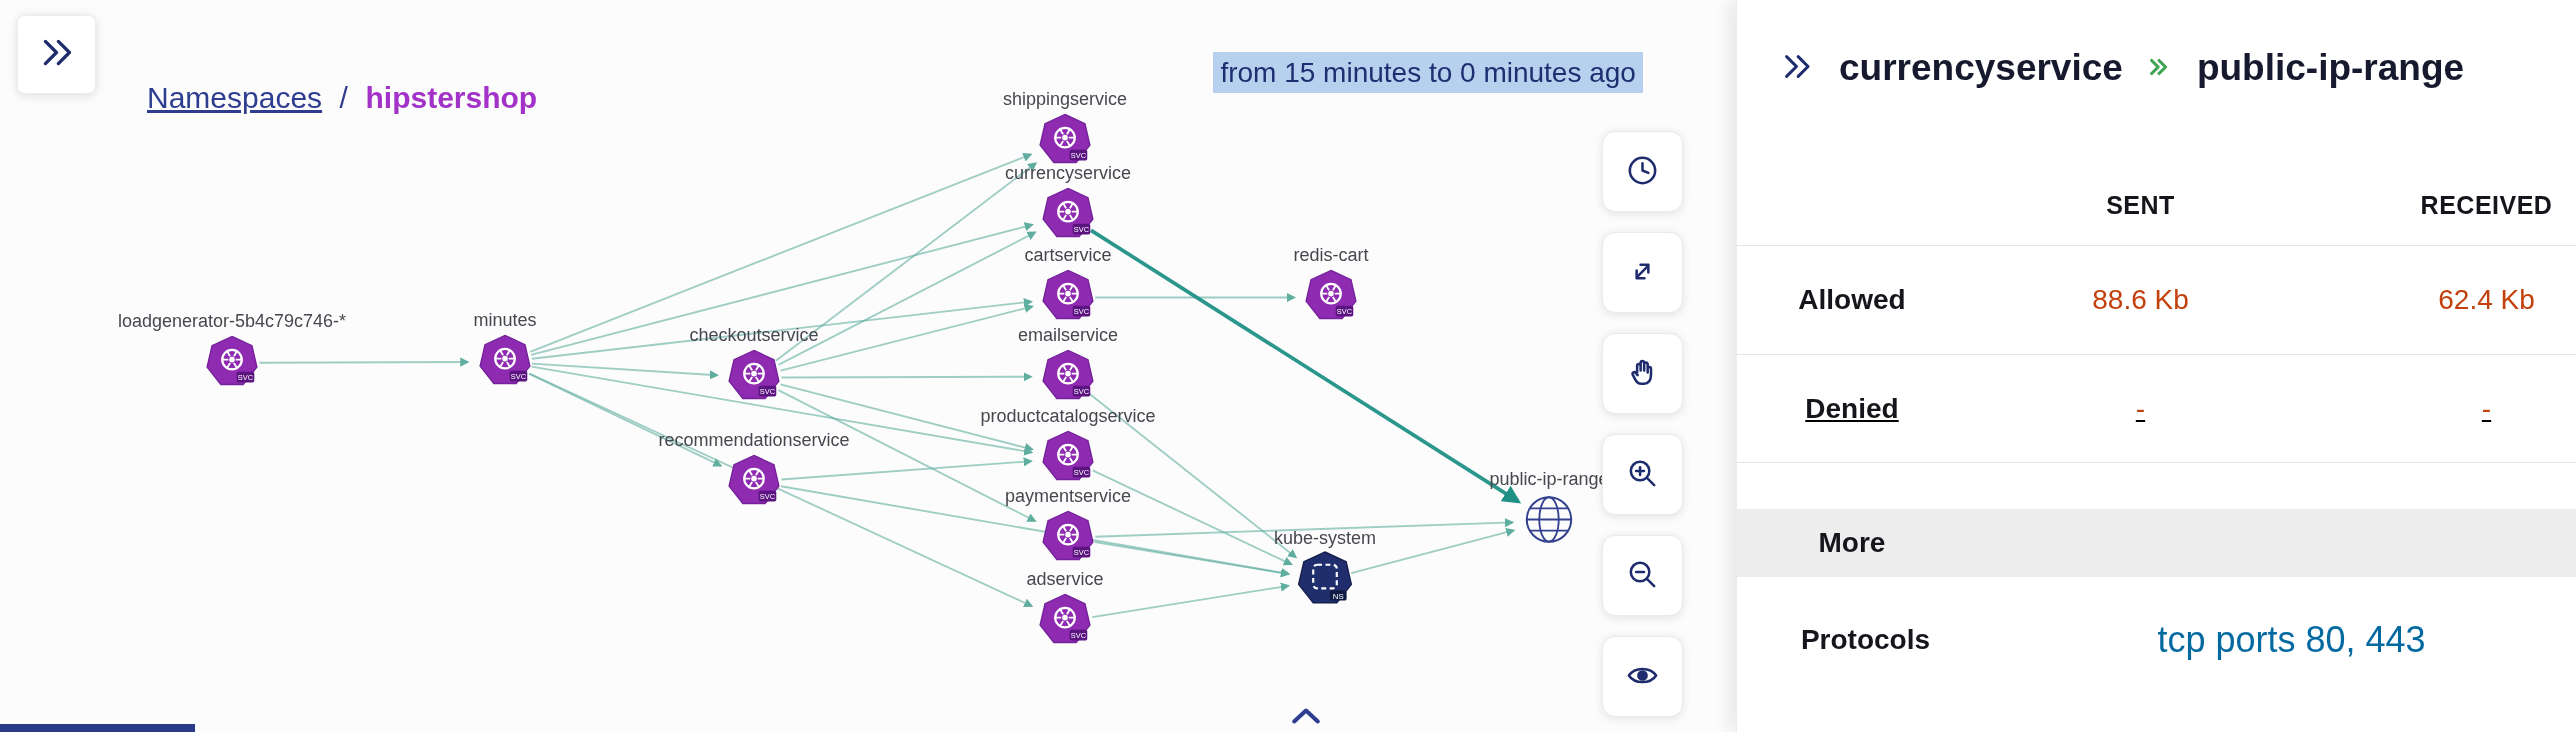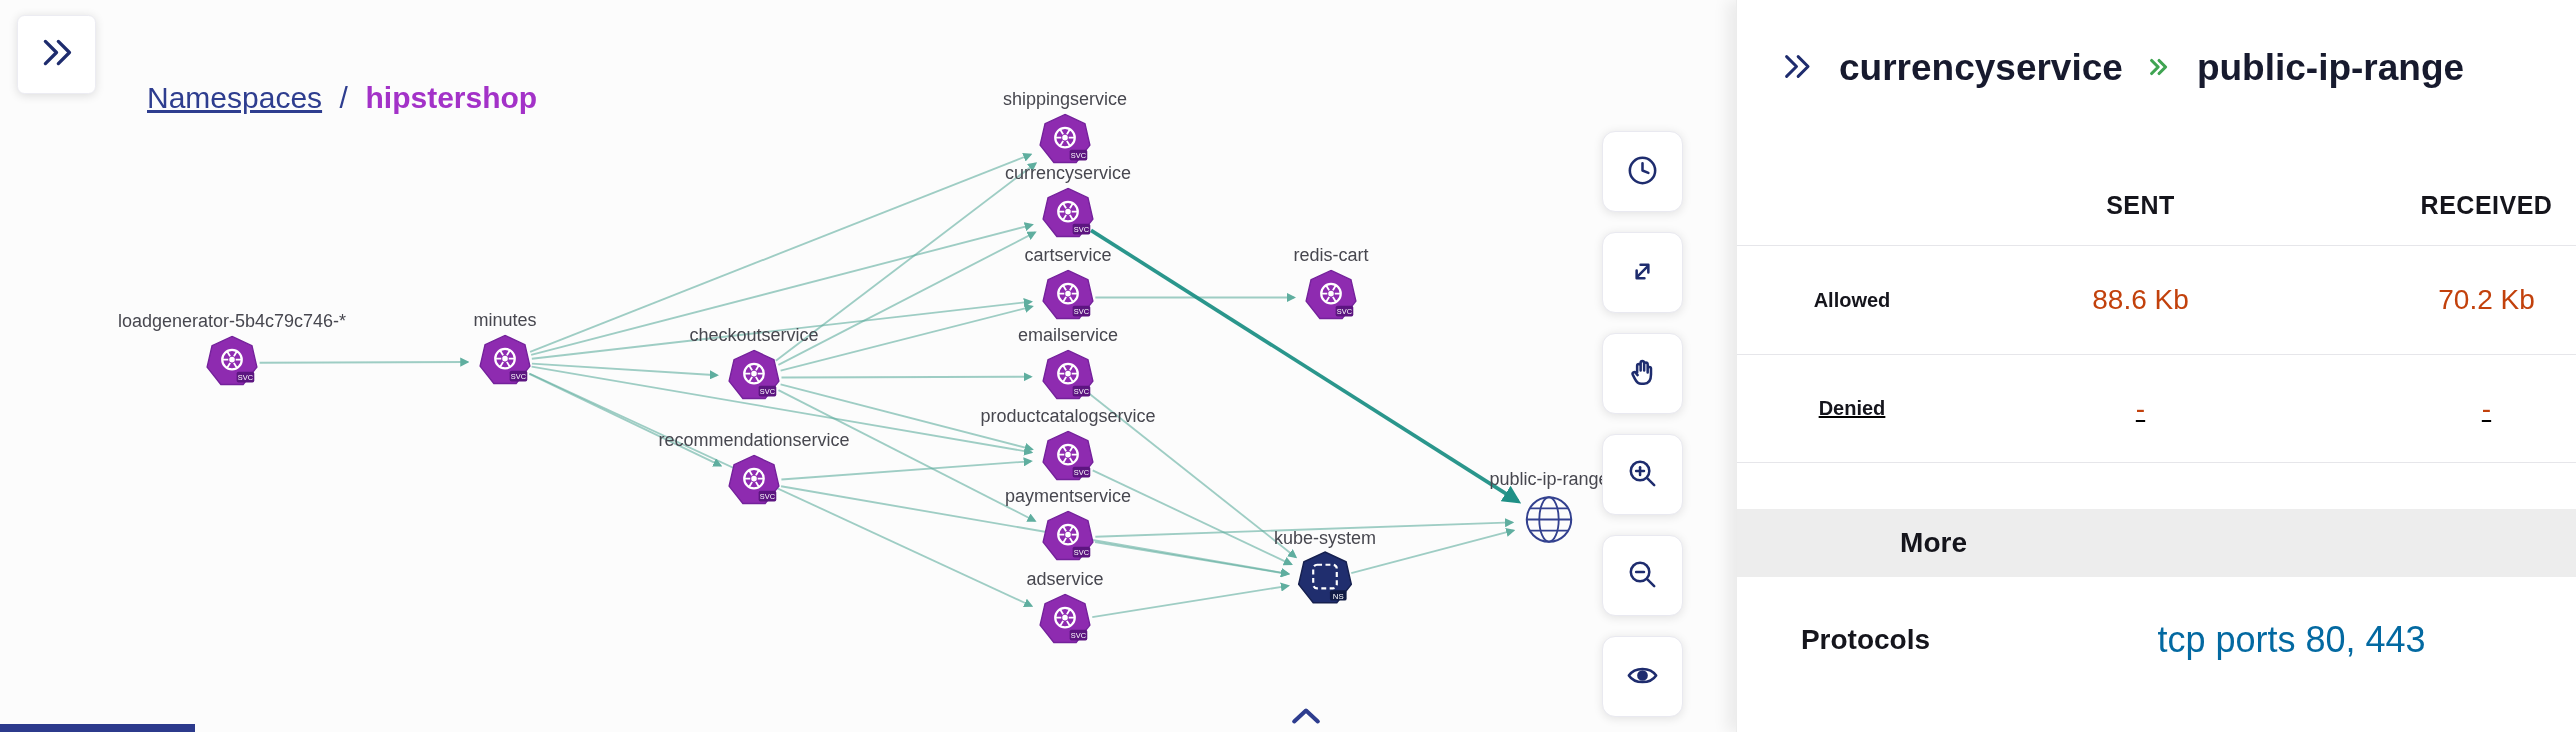--- a/index.html
+++ b/index.html
@@ -51,24 +51,24 @@
   .details-header { display:flex; align-items:center; gap:24px;
     padding:42px 0 0 41px; height:94px; }
   .details-title { font-size:37px; font-weight:600; color:#171a2e; white-space:nowrap; }
   .t-row { display:grid; grid-template-columns:230px 267px 1fr; align-items:center;gap:40px; }
   .t-row > :nth-child(3) { padding-left:83px; }
   .flow-table { margin-top:72px; }
   .t-head { height:79px; }
   .t-head .cell { font-size:25px; font-weight:700; color:#15151c; text-align:center; letter-spacing:0.5px; }
   .t-data { height:109px; border-top:0.9px solid #e6e6ea; }
   .t-data:last-of-type { border-bottom:0.9px solid #e6e6ea;text-decoration:underline; }
-  .t-data .rowlabel { font-size:20px; font-weight:700; color:#15151c; text-align:center; }
+  .t-data .rowlabel { font-size:28px; font-weight:700; color:#15151c; text-align:center; }
   .t-data .val { font-size:28px; color:#c2410c; text-align:center; }
   .more-band { margin-top:46px; height:68px; background:#ededed; }
-  .more-band .rowlabel { font-size:28px; font-weight:700; color:#15151c; text-align:right; }
+  .more-band .rowlabel { font-size:28px; font-weight:700; color:#15151c; text-align:center; }
   .protocols-row { margin-top:24px; height:77px; }
   .protocols-row .rowlabel { font-size:28px; font-weight:700; color:#15151c; text-align:center;padding-left:27px; }
   .protocols-row .pval { grid-column:2/4; font-size:36px; color:#0369a1; text-align:center; padding-left:0; }
 </style>
 </head>
 <body>
 
 <div class="map-panel">
 
   <svg id="edge-layer" class="edge-layer" width="1736" height="733" viewBox="0 0 1886 796">
@@ -352,20 +352,21 @@
       </svg>
     </span>
   </div>
 
   <div class="breadcrumb">
     <span class="root">Namespaces</span>
     <span class="sep">/</span>
     <span class="current">hipstershop</span>
   </div>
 
+  <div class="time-range">from 15 minutes to 0 minutes ago</div>
 
   <div class="map-toolbar">
     <div class="tool-btn">
       <span>
         <svg width="39" height="39" viewBox="0 0 40 40">
           <circle cx="20" cy="20" r="13"></circle>
             <polyline points="20,12.5 20,20 26,22.5"></polyline>
         </svg>
       </span>
     </div>
@@ -446,21 +447,21 @@
 
   <div class="flow-table">
     <div class="t-row t-head">
       <div class="cell"></div>
       <div class="cell">SENT</div>
       <div class="cell">RECEIVED</div>
     </div>
     <div class="t-row t-data">
       <div class="rowlabel">Allowed</div>
       <div class="val">88.6 Kb</div>
-      <div class="val">70.2 Kb</div>
+      <div class="val">62.4 Kb</div>
     </div>
     <div class="t-row t-data">
       <div class="rowlabel">Denied</div>
       <div class="val">-</div>
       <div class="val">-</div>
     </div>
   </div>
 
   <div class="t-row more-band">
     <div class="rowlabel">More</div>

